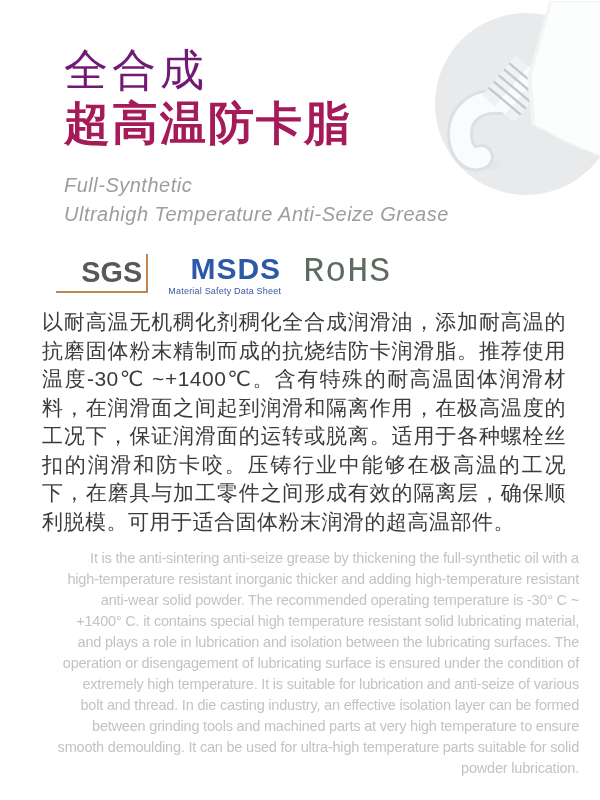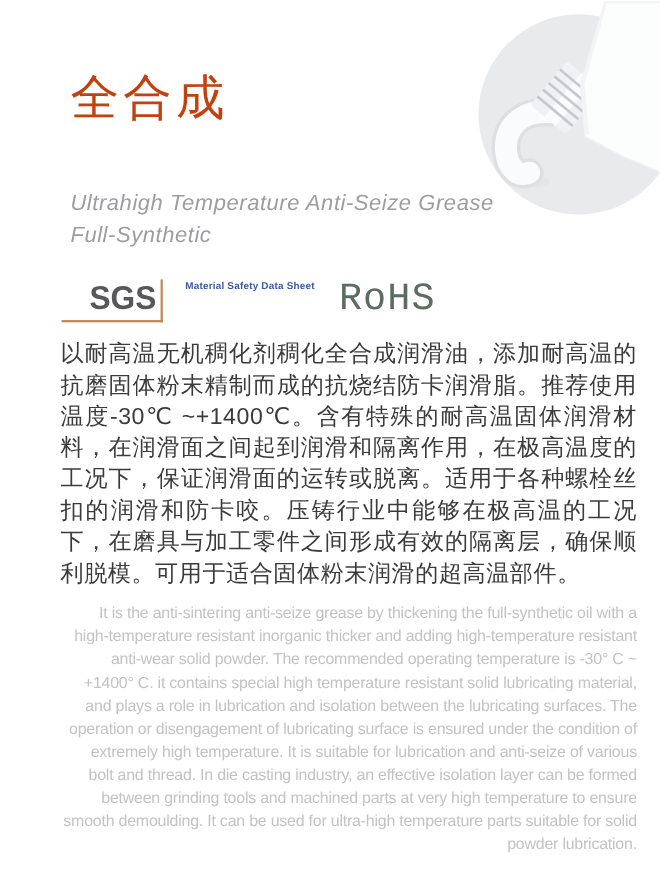--- a/index.html
+++ b/index.html
@@ -6,51 +6,51 @@
   .page{
     position:relative;width:600px;height:800px;overflow:hidden;background:#ffffff;
     font-family:"Liberation Sans","DejaVu Sans",sans-serif;
   }
   
   .product-photo{position:absolute;top:0;right:0;width:200px;height:212px;}
   .product-photo svg{display:block;}
   
   .title-zh{position:absolute;left:64px;top:44px;margin:0;}
   .title-zh .t1{
-    display:block;font-size:44px;font-weight:500;color:#c2410c;
-    letter-spacing:4px;line-height:52px;margin-top:20px;
+    display:block;font-size:44px;font-weight:500;color:#701a75;
+    letter-spacing:4px;line-height:52px;
   }
   .title-zh .t2{
     display:block;font-size:46px;font-weight:700;color:#a51a58;
     letter-spacing:2px;line-height:54px;margin-top:0px;
   }
   .subtitle{
     position:absolute;left:64px;top:171px;
     font-style:italic;font-size:20px;color:#9b9da0;line-height:29px;letter-spacing:0.5px;
   }
   
   .certs{position:absolute;left:56px;top:252px;display:flex;align-items:flex-start;text-align:right;}
   .sgs{position:relative;padding:2px 5px 5px 24px;margin-top:2px;}
   .sgs-label{
     font-size:30px;font-weight:700;color:#58585b;letter-spacing:0px;line-height:32px;
     transform:scaleX(.96);display:inline-block;
   }
   .sgs-underline{position:absolute;left:0;right:0;bottom:0;height:2px;background:#c1854f;}
   .sgs-sideline{position:absolute;right:0;top:0;bottom:0;width:2px;background:#c1854f;}
   .msds{display:flex;flex-direction:column;margin-left:20px;margin-top:1px;}
   .msds-label{font-size:30px;font-weight:700;color:#2b59a7;letter-spacing:1px;line-height:31px;}
-  .msds-sub{font-size:9px;font-weight:700;color:#3a57a0;letter-spacing:0.2px;margin-top:2px;}
+  .msds-sub{font-size:9px;font-weight:400;color:#3a57a0;letter-spacing:0.2px;margin-top:2px;}
   .rohs{
     margin-left:22px;margin-top:0px;
     font-family:Liberation Mono, monospace;
     font-size:35px;color:#5d6c61;letter-spacing:1px;line-height:40px;
   }
   
   .desc-zh{
-    position:absolute;left:55px;top:308px;width:524px;margin:0;
+    position:absolute;left:42px;top:308px;width:524px;margin:0;
     font-size:21px;line-height:28.5px;color:#3b3b3d;letter-spacing:0.5px;
     text-align:justify;
   }
   .desc-en{
     position:absolute;left:57px;top:548px;width:522px;margin:0;
     font-size:14.5px;line-height:21px;color:#c2c3c5;letter-spacing:-0.2px;
     text-align:right;
   }
 </style>
 </head>
@@ -79,34 +79,36 @@
         </g>
       </g>
 
       <path d="M150 2 L208 2 L214 162 L166 142 L132 124 L128 76 Z" fill="#FCFDFD" stroke="#F1F2F3" stroke-width="1.5"></path>
       <path d="M150 4 L130 76 L134 122" fill="none" stroke="#F3F4F5" stroke-width="3"></path>
     </svg>
   </div>
 
   <h1 class="title-zh">
     <span class="t1">全合成</span>
+    <span class="t2">超高温防卡脂</span>
   </h1>
 
   <div class="subtitle">
+    <div>Full-Synthetic</div>
     <div>Ultrahigh Temperature Anti-Seize Grease</div>
-    <div>Full-Synthetic</div>
   </div>
 
   <div class="certs">
     <div class="sgs">
       <span class="sgs-label">SGS</span>
       <span class="sgs-underline"></span>
       <span class="sgs-sideline"></span>
     </div>
     <div class="msds">
+      <span class="msds-label">MSDS</span>
       <span class="msds-sub">Material Safety Data Sheet</span>
     </div>
     <div class="rohs">RoHS</div>
   </div>
 
   <p class="desc-zh">以耐高温无机稠化剂稠化全合成润滑油，添加耐高温的抗磨固体粉末精制而成的抗烧结防卡润滑脂。推荐使用温度-30℃ ~+1400℃。含有特殊的耐高温固体润滑材料，在润滑面之间起到润滑和隔离作用，在极高温度的工况下，保证润滑面的运转或脱离。适用于各种螺栓丝扣的润滑和防卡咬。压铸行业中能够在极高温的工况下，在磨具与加工零件之间形成有效的隔离层，确保顺利脱模。可用于适合固体粉末润滑的超高温部件。</p>
   <p class="desc-en">It is the anti-sintering anti-seize grease by thickening the full-synthetic oil with a high-temperature resistant inorganic thicker and adding high-temperature resistant anti-wear solid powder. The recommended operating temperature is -30° C ~ +1400° C. it contains special high temperature resistant solid lubricating material, and plays a role in lubrication and isolation between the lubricating surfaces. The operation or disengagement of lubricating surface is ensured under the condition of extremely high temperature. It is suitable for lubrication and anti-seize of various bolt and thread. In die casting industry, an effective isolation layer can be formed between grinding tools and machined parts at very high temperature to ensure smooth demoulding. It can be used for ultra-high temperature parts suitable for solid powder lubrication.</p>
 
 </div>
 

